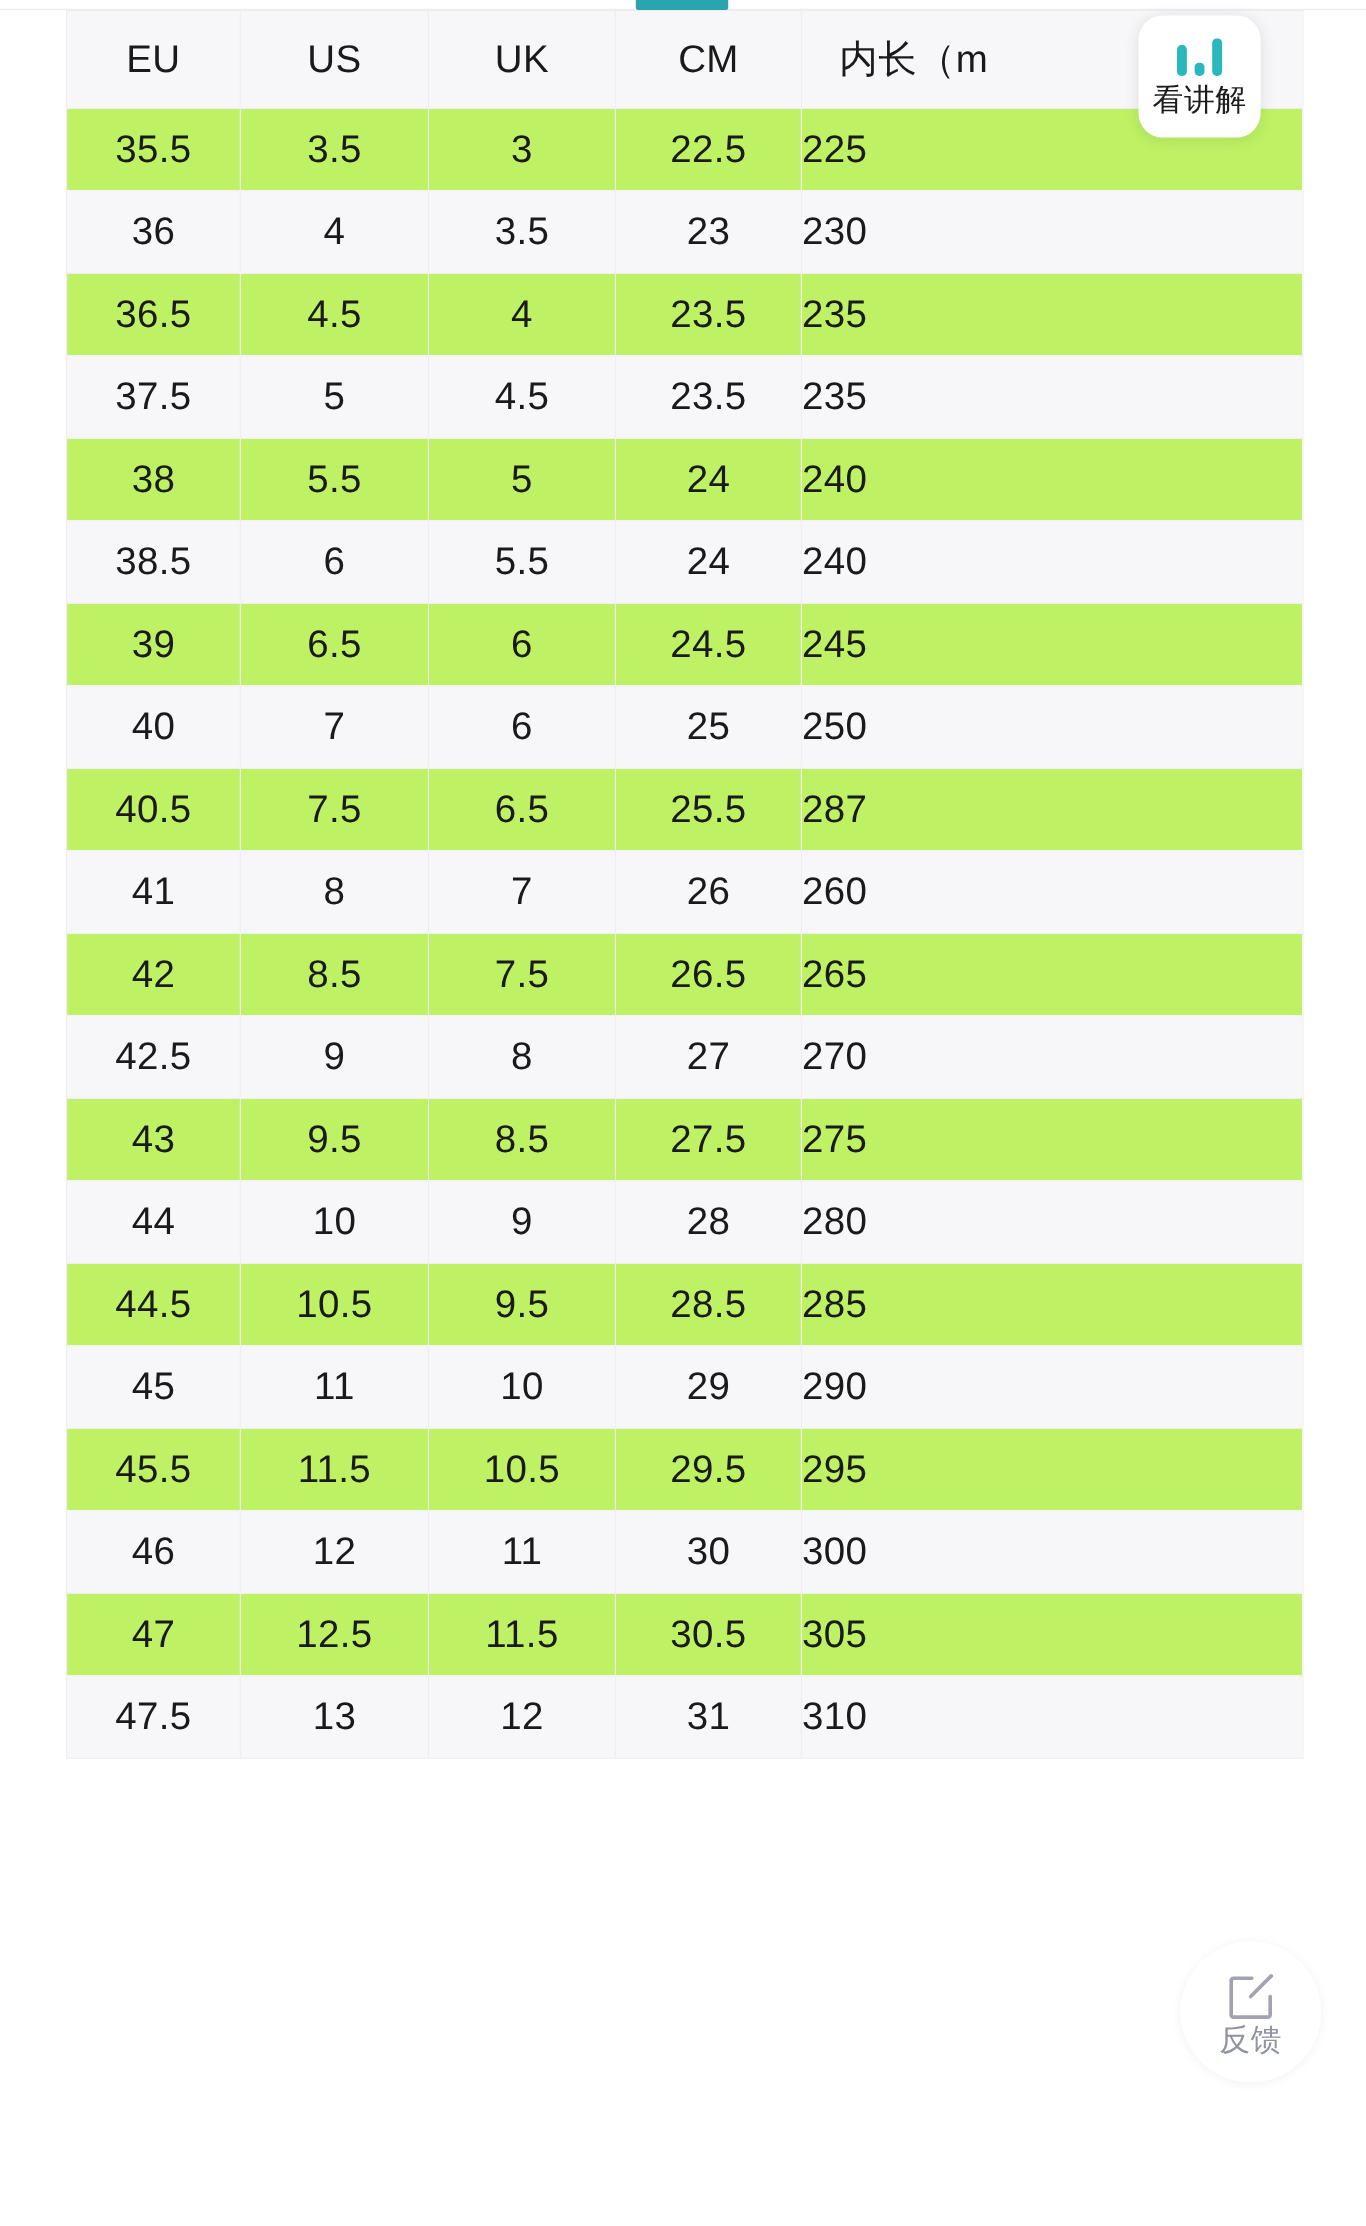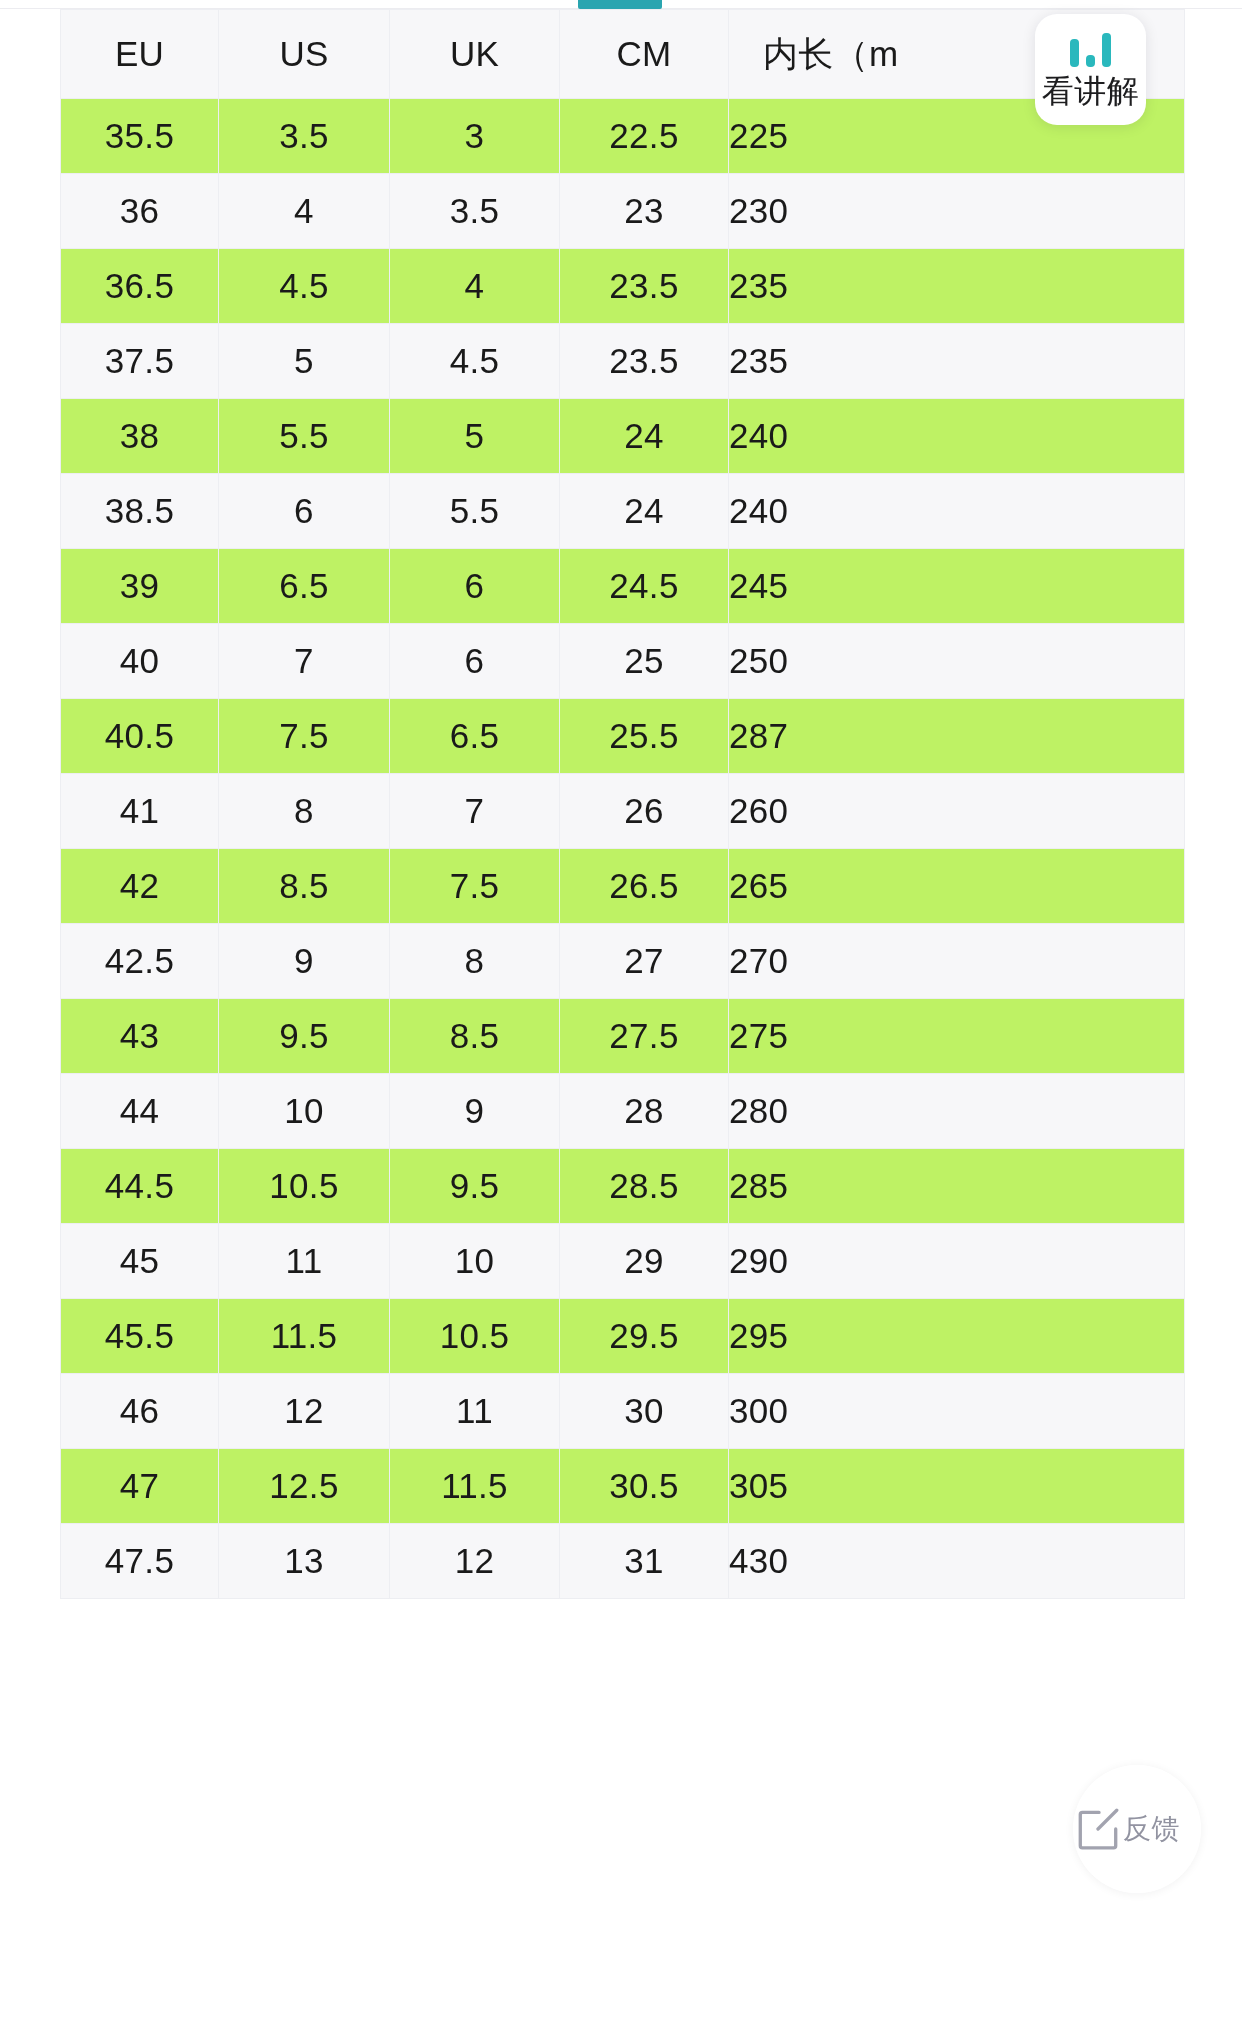--- a/index.html
+++ b/index.html
@@ -121,41 +121,41 @@
   #explain-widget .bars i {
     display: block;
     width: 9px;
     background: #2ab8bd;
     border-radius: 4px;
   }
   #explain-widget .bars i.b1 { height: 28px; }
   #explain-widget .bars i.b2 { height: 12px; }
   #explain-widget .bars i.b3 { height: 34px; }
   #explain-widget .wlabel {
-    font-size: 32px;
+    font-size: 28px;
     color: #1d1d1f;
     line-height: 1;
     letter-spacing: 0.5px;
   }
 
   
   #feedback-button {
     position: absolute;
     top: 1765px;
     left: 1073px;
     width: 128px;
     height: 128px;
     border-radius: 50%;
     background: rgba(255,255,255,0.88);
     box-shadow: 0 1px 10px rgba(20,20,40,0.06);
     z-index: 20;
     display: flex;
-    flex-direction: row;
+    flex-direction: column;
     align-items: center;
-    justify-content: flex-start;
+    justify-content: center;
   }
   #feedback-button .fb-icon {
     width: 50px;
     height: 50px;
     margin-bottom: 2px;
     opacity: 0.72;
   }
   #feedback-button .fb-label {
     font-size: 28px;
     color: #7f8191;
@@ -321,21 +321,21 @@
           <td>12.5</td>
           <td>11.5</td>
           <td>30.5</td>
           <td class="col-inner">305</td>
         </tr>
         <tr class="row-alt">
           <td>47.5</td>
           <td>13</td>
           <td>12</td>
           <td>31</td>
-          <td class="col-inner">430</td>
+          <td class="col-inner">310</td>
         </tr>
       </tbody>
   </table>
 </div>
 
 <div id="explain-widget">
   <div class="bars">
     <i class="b1"></i>
       <i class="b2"></i>
       <i class="b3"></i>

